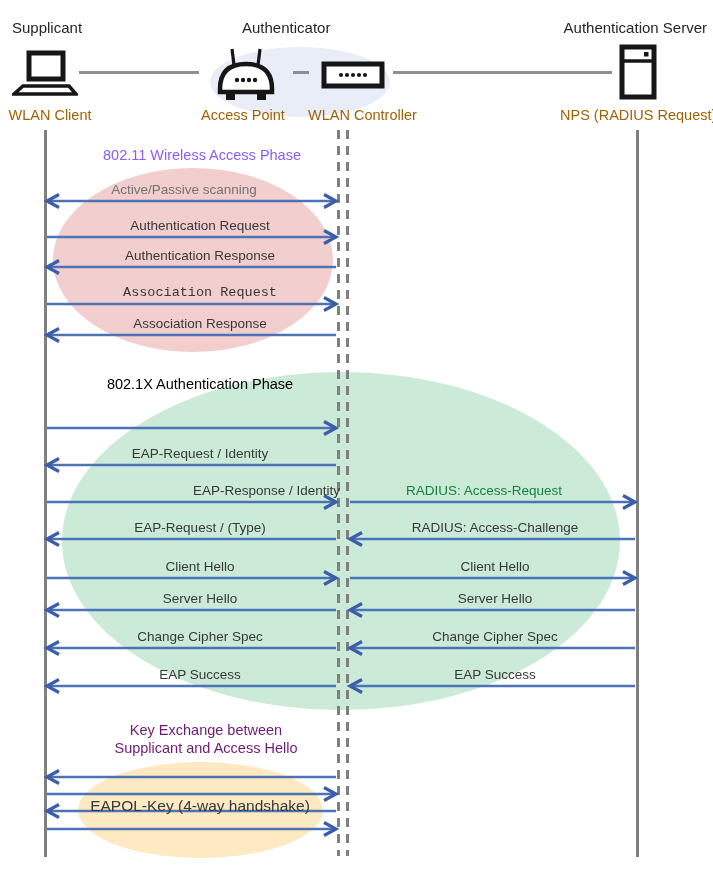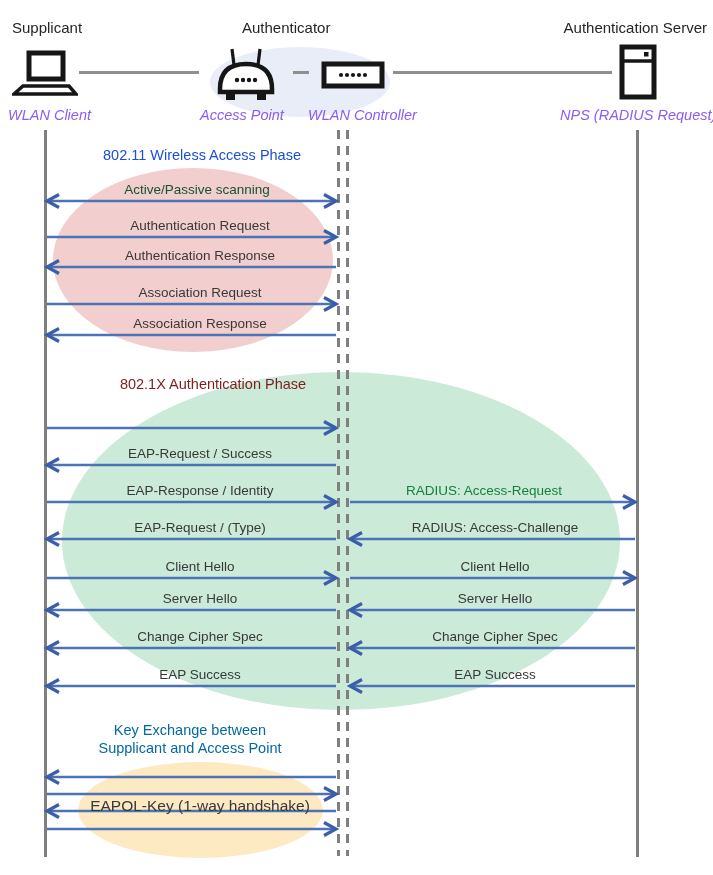--- a/index.html
+++ b/index.html
@@ -1,20 +1,20 @@
 <!DOCTYPE html>
 <html><head>
 <meta charset="utf-8">
 <style>
   html,body{margin:0;padding:0;background:#fff;}
   .stage{position:relative;width:713px;height:875px;background:#fff;overflow:hidden;
          font-family:"Liberation Sans",sans-serif;color:#2b2b2b;}
   .ellipse{position:absolute;border-radius:50%;z-index:1;}
   .role{position:absolute;font-size:15px;color:#262626;z-index:6;white-space:nowrap;}
-  .device-label{position:absolute;font-size:14.5px;color:#8b5cf6;text-align:left;z-index:6;white-space:nowrap;font-style:italic;}
+  .device-label{position:absolute;font-size:14.5px;color:#a16207;text-align:center;z-index:6;white-space:nowrap;}
   .lifeline{position:absolute;width:3px;background:#7f7f7f;z-index:2;}
   .dashline{position:absolute;width:3px;z-index:2;
             background:repeating-linear-gradient(to bottom,#7f7f7f 0 9px,transparent 9px 16px);}
   .connector{position:absolute;height:3px;background:#8f8f8f;z-index:2;}
   .icon{position:absolute;z-index:6;}
   .phase-title{position:absolute;width:280px;text-align:center;font-size:14.5px;z-index:5;white-space:nowrap;}
   .msg-label{position:absolute;width:280px;text-align:center;font-size:13.5px;color:#383838;
              z-index:5;white-space:nowrap;}
   #arrows{position:absolute;left:0;top:0;z-index:4;pointer-events:none;}
   #labels{position:absolute;left:0;top:0;width:100%;height:100%;z-index:5;pointer-events:none;}
@@ -72,25 +72,25 @@
   <div class="device-label" style="left:8px;top:107px;width:84px;">WLAN Client</div>
   <div class="device-label" style="left:200px;top:107px;width:86px;">Access Point</div>
   <div class="device-label" style="left:308px;top:107px;width:108px;">WLAN Controller</div>
   <div class="device-label" style="left:560px;top:107px;width:146px;">NPS (RADIUS Request)</div>
 
   <div class="lifeline" style="left:44px;top:130px;height:727px;"></div>
   <div class="dashline" style="left:337px;top:130px;height:726px;"></div>
   <div class="dashline" style="left:346px;top:130px;height:726px;"></div>
   <div class="lifeline" style="left:636px;top:130px;height:727px;"></div>
 
-  <div class="phase-title" id="phase1-title" style="left: 62px; top: 147px; color: #1d4ed8;">802.11 Wireless Access Phase</div>
-  <div class="phase-title" id="phase2-title" style="left: 73px; top: 376px; color: #7f1d1d;">802.1X Authentication Phase</div>
-  <div class="phase-title" id="phase3-title" style="left: 50px; top: 721px; line-height: 18px; color: #0369a1;">
+  <div class="phase-title" id="phase1-title" style="left: 62px; top: 147px; color: #8b5cf6;">802.11 Wireless Access Phase</div>
+  <div class="phase-title" id="phase2-title" style="left: 60px; top: 376px; color: #000000;">802.1X Authentication Phase</div>
+  <div class="phase-title" id="phase3-title" style="left: 66px; top: 721px; line-height: 18px; color: #701a75;">
     <div>Key Exchange between</div>
-    <div>Supplicant and Access Point</div>
+    <div>Supplicant and Access Hello</div>
   </div>
 
   <svg id="arrows" width="713" height="875" viewBox="0 0 713 875">
       <line x1="47" x2="336" y1="201" y2="201" stroke="#4c73b6" stroke-width="2.6"></line>
       <polyline points="324,194.5 336,201 324,207.5" fill="none" stroke="#3c5ea9" stroke-width="3.2"></polyline>
       <polyline points="59,194.5 47,201 59,207.5" fill="none" stroke="#3c5ea9" stroke-width="3.2"></polyline>
       <line x1="47" x2="336" y1="237" y2="237" stroke="#4c73b6" stroke-width="2.6"></line>
       <polyline points="324,230.5 336,237 324,243.5" fill="none" stroke="#3c5ea9" stroke-width="3.2"></polyline>
       <line x1="47" x2="336" y1="267" y2="267" stroke="#4c73b6" stroke-width="2.6"></line>
       <polyline points="59,260.5 47,267 59,273.5" fill="none" stroke="#3c5ea9" stroke-width="3.2"></polyline>
@@ -130,34 +130,34 @@
       <polyline points="59,770.5 47,777 59,783.5" fill="none" stroke="#3c5ea9" stroke-width="3.2"></polyline>
       <line x1="47" x2="336" y1="794" y2="794" stroke="#4c73b6" stroke-width="2.6"></line>
       <polyline points="324,787.5 336,794 324,800.5" fill="none" stroke="#3c5ea9" stroke-width="3.2"></polyline>
       <line x1="47" x2="336" y1="811" y2="811" stroke="#4c73b6" stroke-width="2.6"></line>
       <polyline points="59,804.5 47,811 59,817.5" fill="none" stroke="#3c5ea9" stroke-width="3.2"></polyline>
       <line x1="47" x2="336" y1="829" y2="829" stroke="#4c73b6" stroke-width="2.6"></line>
       <polyline points="324,822.5 336,829 324,835.5" fill="none" stroke="#3c5ea9" stroke-width="3.2"></polyline>
     </svg>
 
   <div id="labels">
-      <div class="msg-label" style="left: 57px; top: 182px; color: #14532d;">Active/Passive scanning</div>
+      <div class="msg-label" style="left: 44px; top: 182px; color: #737373;">Active/Passive scanning</div>
       <div class="msg-label" style="left: 60px; top: 218px; color: rgb(56, 56, 56);">Authentication Request</div>
       <div class="msg-label" style="left: 60px; top: 248px; color: rgb(56, 56, 56);">Authentication Response</div>
-      <div class="msg-label" style="left: 60px; top: 285px; color: rgb(56, 56, 56);">Association Request</div>
+      <div class="msg-label" style="left: 60px; top: 285px; color: rgb(56, 56, 56); font-family: Liberation Mono, monospace;">Association Request</div>
       <div class="msg-label" style="left: 60px; top: 316px; color: rgb(56, 56, 56);">Association Response</div>
-      <div class="msg-label" style="left: 60px; top: 446px; color: rgb(56, 56, 56);">EAP-Request / Success</div>
-      <div class="msg-label" style="left: 60px; top: 483px; color: rgb(56, 56, 56);">EAP-Response / Identity</div>
+      <div class="msg-label" style="left: 60px; top: 446px; color: rgb(56, 56, 56);">EAP-Request / Identity</div>
+      <div class="msg-label" style="left: 60px; top: 483px; color: rgb(56, 56, 56); text-align: right;">EAP-Response / Identity</div>
       <div class="msg-label" style="left: 344px; top: 483px; color: #15803d;">RADIUS: Access-Request</div>
       <div class="msg-label" style="left: 60px; top: 520px; color: rgb(56, 56, 56);">EAP-Request / (Type)</div>
       <div class="msg-label" style="left: 355px; top: 520px; color: rgb(56, 56, 56);">RADIUS: Access-Challenge</div>
       <div class="msg-label" style="left: 60px; top: 559px; color: rgb(56, 56, 56);">Client Hello</div>
       <div class="msg-label" style="left: 355px; top: 559px; color: rgb(56, 56, 56);">Client Hello</div>
       <div class="msg-label" style="left: 60px; top: 591px; color: rgb(56, 56, 56);">Server Hello</div>
       <div class="msg-label" style="left: 355px; top: 591px; color: rgb(56, 56, 56);">Server Hello</div>
       <div class="msg-label" style="left: 60px; top: 629px; color: rgb(56, 56, 56);">Change Cipher Spec</div>
       <div class="msg-label" style="left: 355px; top: 629px; color: rgb(56, 56, 56);">Change Cipher Spec</div>
       <div class="msg-label" style="left: 60px; top: 667px; color: rgb(56, 56, 56);">EAP Success</div>
       <div class="msg-label" style="left: 355px; top: 667px; color: rgb(56, 56, 56);">EAP Success</div>
-      <div class="msg-label" style="left: 60px; top: 797px; color: rgb(56, 56, 56); font-size: 15.5px;">EAPOL-Key (1-way handshake)</div>
+      <div class="msg-label" style="left: 60px; top: 797px; color: rgb(56, 56, 56); font-size: 15.5px;">EAPOL-Key (4-way handshake)</div>
     </div>
 
 </div>
 
 </body></html>

